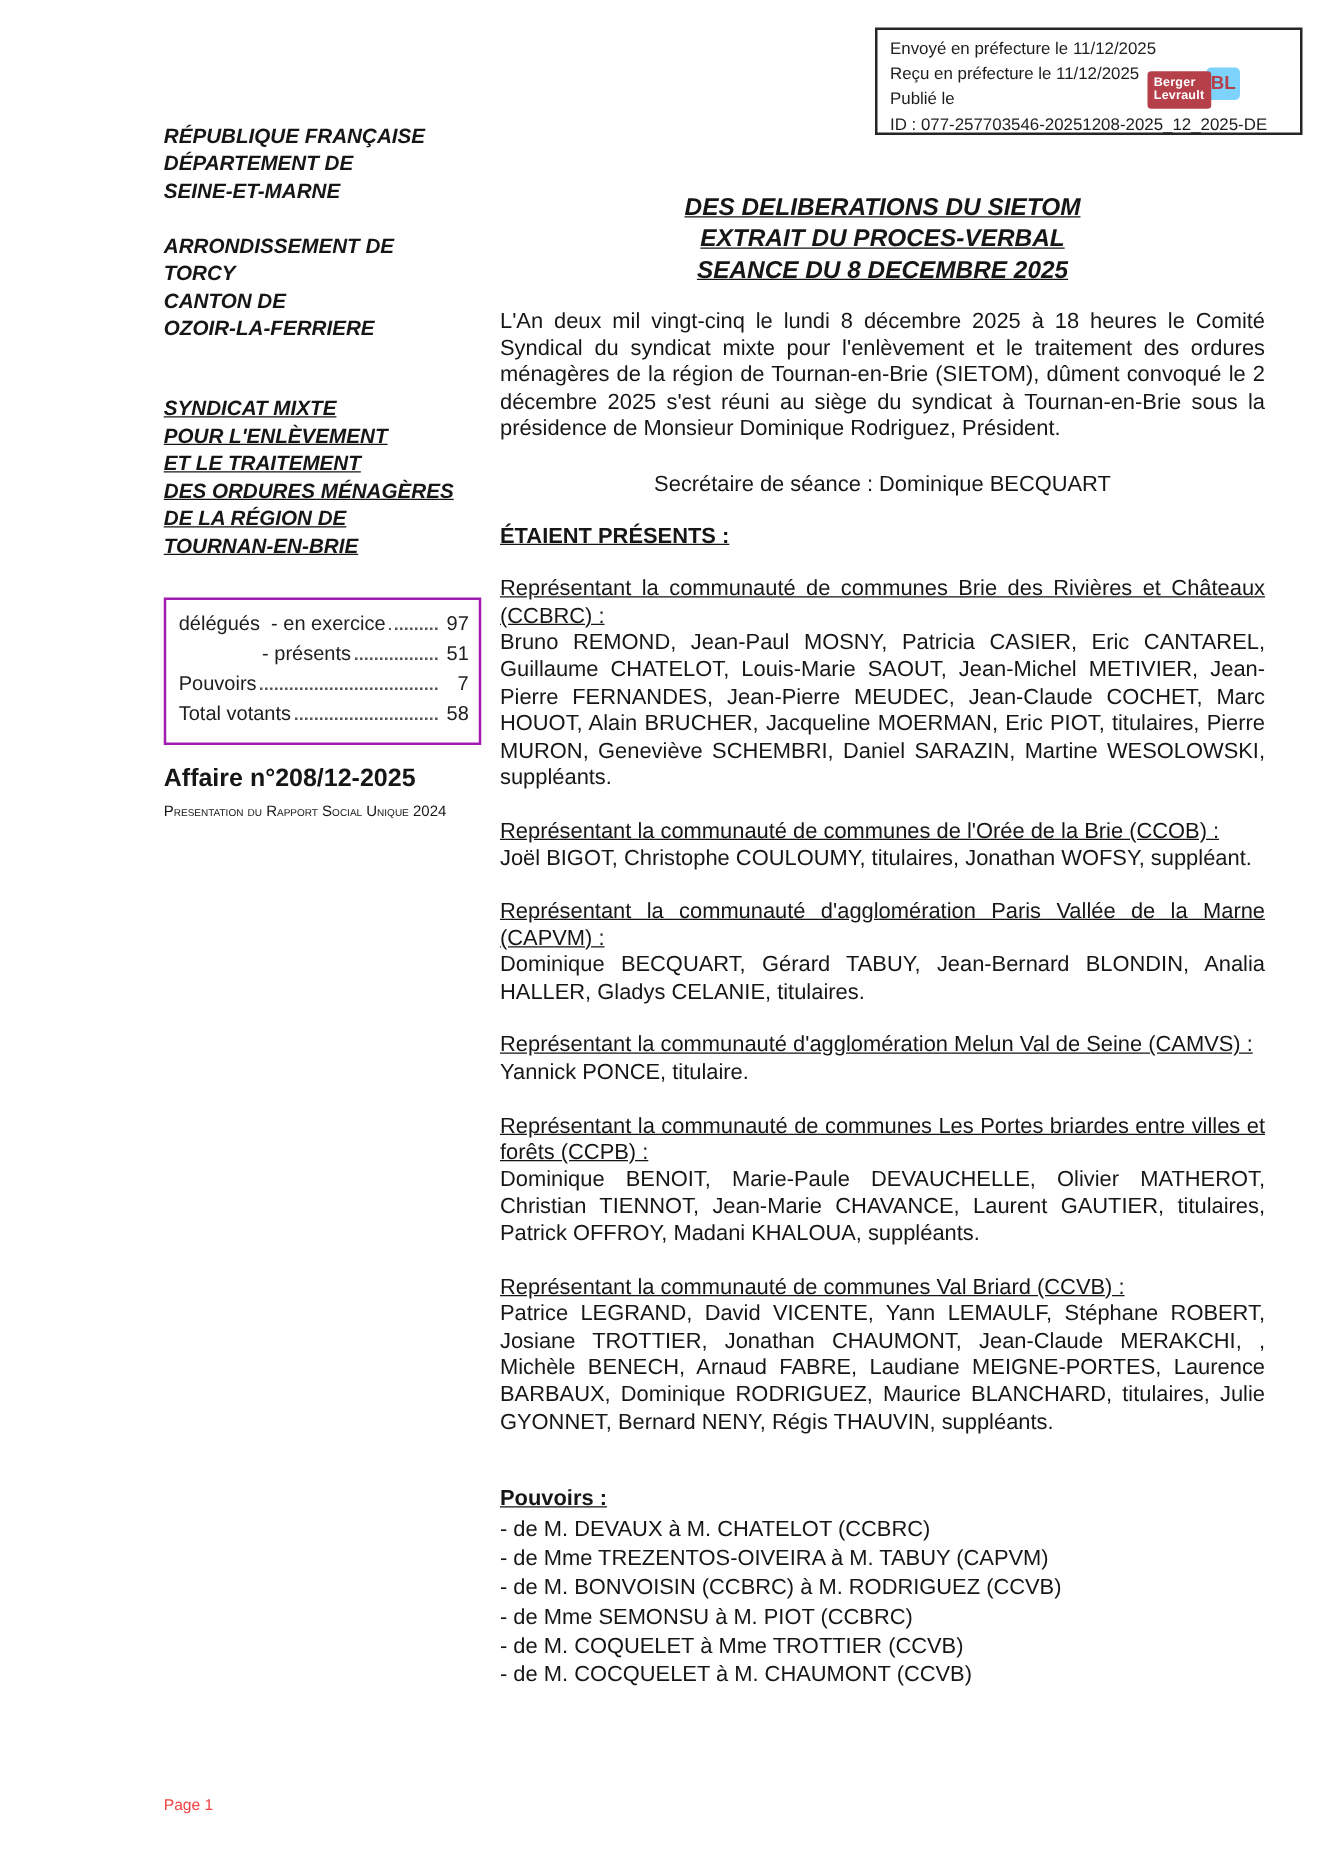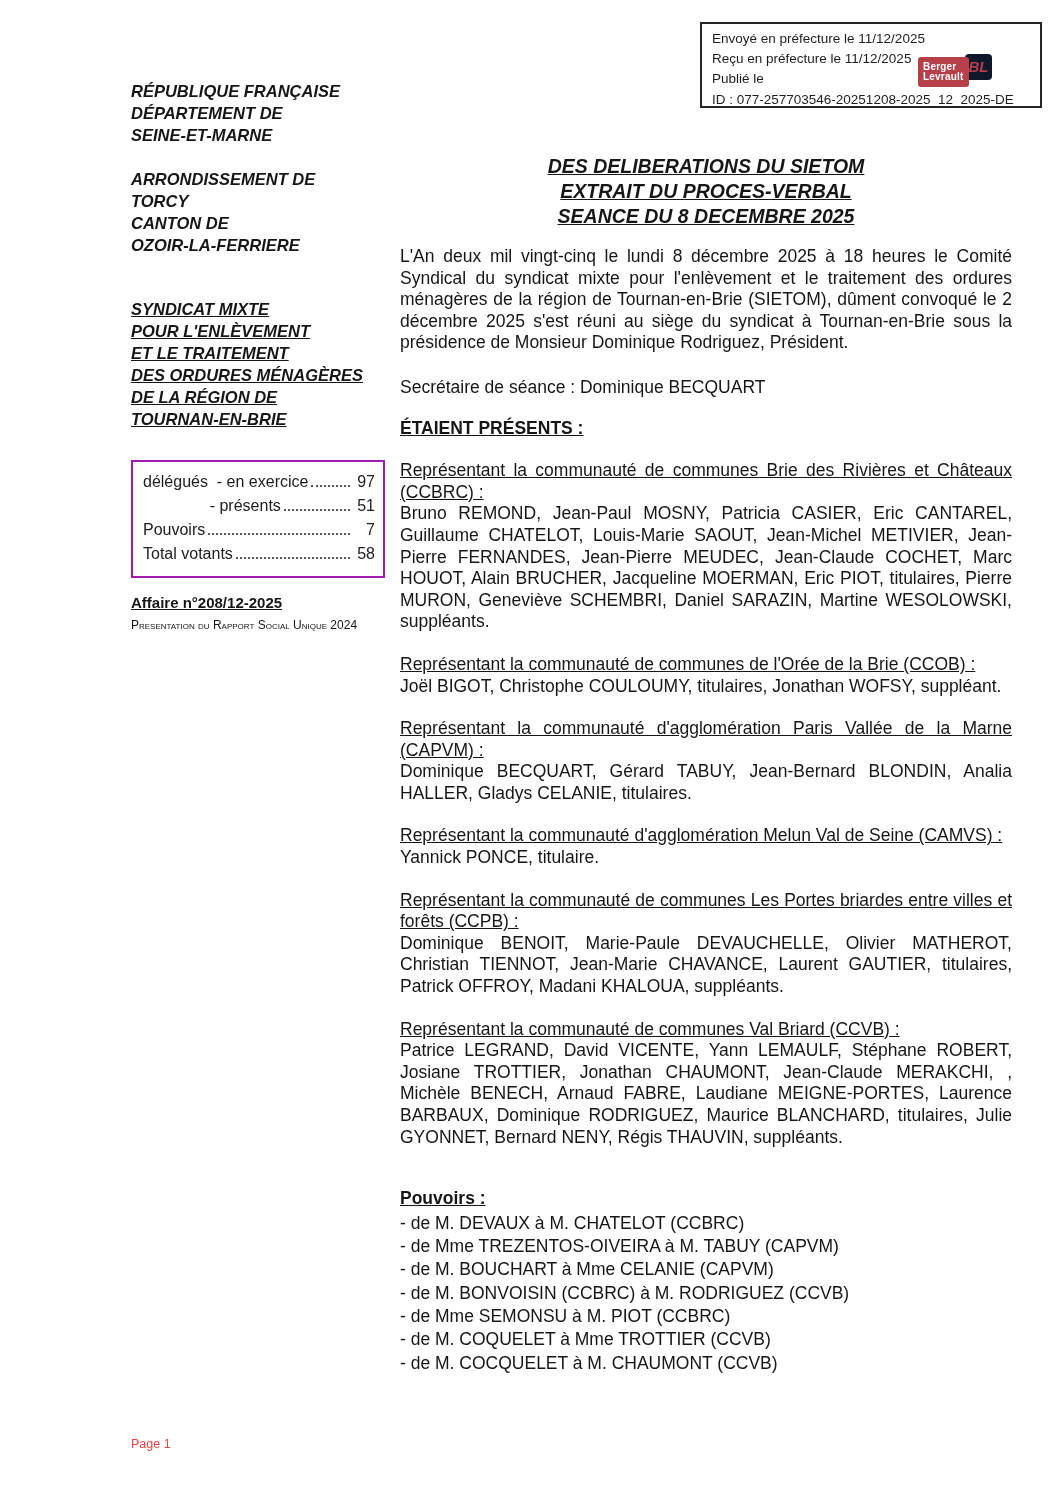--- a/index.html
+++ b/index.html
@@ -9,47 +9,47 @@
   }
   
   .stamp{
     position:absolute;left:700px;top:22px;width:342px;height:86px;
     border:2px solid #262626;box-sizing:border-box;padding:5px 10px 4px 10px;
     font-size:13.5px;line-height:20.2px;color:#1d1d1d;
   }
   .stamp-line{white-space:nowrap;}
   .logo{position:absolute;left:218px;top:32px;width:80px;height:30px;}
   .logo-mono{
-    position:absolute;left:47px;top:0;width:27px;height:26px;background:#0f172a;
-    border-radius:4px;color:#b5404a;font-weight:bold;font-style:italic;
+    position:absolute;left:47px;top:0;width:27px;height:26px;background:#7dd3fc;
+    border-radius:4px;color:#b5404a;font-weight:bold;
     font-size:15px;text-align:center;line-height:26px;z-index:1;
   }
   .logo-badge{
     position:absolute;left:0;top:3px;background:#b5404a;color:#ffffff;
     font-size:10px;font-weight:bold;line-height:10px;padding:5px 5px;
     border-radius:3px;z-index:2;letter-spacing:.2px;
   }
   
-  .sidebar{position:absolute;left:131px;top:80px;width:264px;}
+  .sidebar{position:absolute;left:131px;top:98px;width:264px;}
   .sb-block{font-weight:bold;font-style:italic;font-size:16.5px;line-height:22px;}
   .sb-block div{white-space:nowrap;}
   .sb-2{margin-top:22px;}
   .sb-3{margin-top:42px;}
   .sb-3 div{text-decoration:underline;}
   .delegates{
     margin-top:30px;width:254px;border:2px solid #a21caf;box-sizing:border-box;
     padding:8px 8px 10px 10px;font-size:16px;font-weight:normal;font-style:normal;
     line-height:24px;color:#202020;
   }
   .dl-row{display:flex;align-items:baseline;}
   .dl-label{white-space:pre;}
   .dl-leader{flex:1;border-bottom:2px dotted #555;margin:0 3px 4px 3px;min-width:8px;}
   .dl-value{text-align:right;min-width:22px;white-space:nowrap;}
   .affaire{margin-top:16px;}
-  .affaire-title{font-weight:bold;font-size:15px;text-decoration:underline;}
+  .affaire-title{font-weight:bold;font-size:20px;}
   .affaire-sub{margin-top:4px;font-variant:small-caps;font-size:12px;line-height:21px;width:252px;}
   
   .main{position:absolute;left:400px;top:154px;width:612px;font-size:17.5px;line-height:21.6px;text-align:justify;}
   .title{text-align:center;font-weight:bold;font-style:italic;font-size:19.5px;line-height:25px;}
   .title span{display:block;text-decoration:underline;}
   .intro{margin-top:17px;}
   .secretary{margin-top:23px;text-align:left;}
   .present{margin-top:19px;font-weight:bold;text-decoration:underline;text-align:left;}
   .group{margin-top:21px;}
   .group-heading{text-decoration:underline;}
@@ -139,21 +139,21 @@
   </div>
 
   <div class="main">
     <div class="title">
 
     <span>DES DELIBERATIONS DU SIETOM</span>
         <span>EXTRAIT DU PROCES-VERBAL</span>
         <span>SEANCE DU 8 DECEMBRE 2025</span>
       </div>
     <p class="intro" style="margin-bottom:0;">L'An deux mil vingt-cinq le lundi 8 décembre 2025 à 18 heures le Comité Syndical du syndicat mixte pour l'enlèvement et le traitement des ordures ménagères de la région de Tournan-en-Brie (SIETOM), dûment convoqué le 2 décembre 2025 s'est réuni au siège du syndicat à Tournan-en-Brie sous la présidence de Monsieur Dominique Rodriguez, Président.</p>
-    <p class="secretary" style="margin-bottom:16px;">Secrétaire de séance : Dominique BECQUART</p>
+    <p class="secretary" style="margin-bottom:16px;text-align:center;">Secrétaire de séance : Dominique BECQUART</p>
     <p class="present" style="margin-bottom:0;">ÉTAIENT PRÉSENTS :</p>
     <div>
 
         <div class="group">
           <div class="group-heading">Représentant la communauté de communes Brie des Rivières et Châteaux (CCBRC) :</div>
           <div class="group-members">Bruno REMOND, Jean-Paul MOSNY, Patricia CASIER, Eric CANTAREL, Guillaume CHATELOT, Louis-Marie SAOUT, Jean-Michel METIVIER, Jean-Pierre FERNANDES, Jean-Pierre MEUDEC, Jean-Claude COCHET, Marc HOUOT, Alain BRUCHER, Jacqueline MOERMAN, Eric PIOT, titulaires, Pierre MURON, Geneviève SCHEMBRI, Daniel SARAZIN, Martine WESOLOWSKI, suppléants.</div>
         </div>
 
         <div class="group">
           <div class="group-heading">Représentant la communauté de communes de l'Orée de la Brie (CCOB) :</div>
@@ -178,21 +178,20 @@
         <div class="group">
           <div class="group-heading">Représentant la communauté de communes Val Briard (CCVB) :</div>
           <div class="group-members">Patrice LEGRAND, David VICENTE, Yann LEMAULF, Stéphane ROBERT, Josiane TROTTIER, Jonathan CHAUMONT, Jean-Claude MERAKCHI, , Michèle BENECH, Arnaud FABRE, Laudiane MEIGNE-PORTES, Laurence BARBAUX, Dominique RODRIGUEZ, Maurice BLANCHARD, titulaires, Julie GYONNET, Bernard NENY, Régis THAUVIN, suppléants.</div>
         </div>
       </div>
     <p class="powers-heading" style="margin-bottom:0;">Pouvoirs :</p>
     <div class="powers">
 
     <div>- de M. DEVAUX à M. CHATELOT (CCBRC)</div>
         <div>- de Mme TREZENTOS-OIVEIRA à M. TABUY (CAPVM)</div>
-        <div>- de M. BOUCHART à Mme CELANIE (CAPVM)</div>
         <div>- de M. BONVOISIN (CCBRC) à M. RODRIGUEZ (CCVB)</div>
         <div>- de Mme SEMONSU à M. PIOT (CCBRC)</div>
         <div>- de M. COQUELET à Mme TROTTIER (CCVB)</div>
         <div>- de M. COCQUELET à M. CHAUMONT (CCVB)</div>
       </div>
   </div>
 
   <div class="page-number">Page 1</div>
 
 </div>

